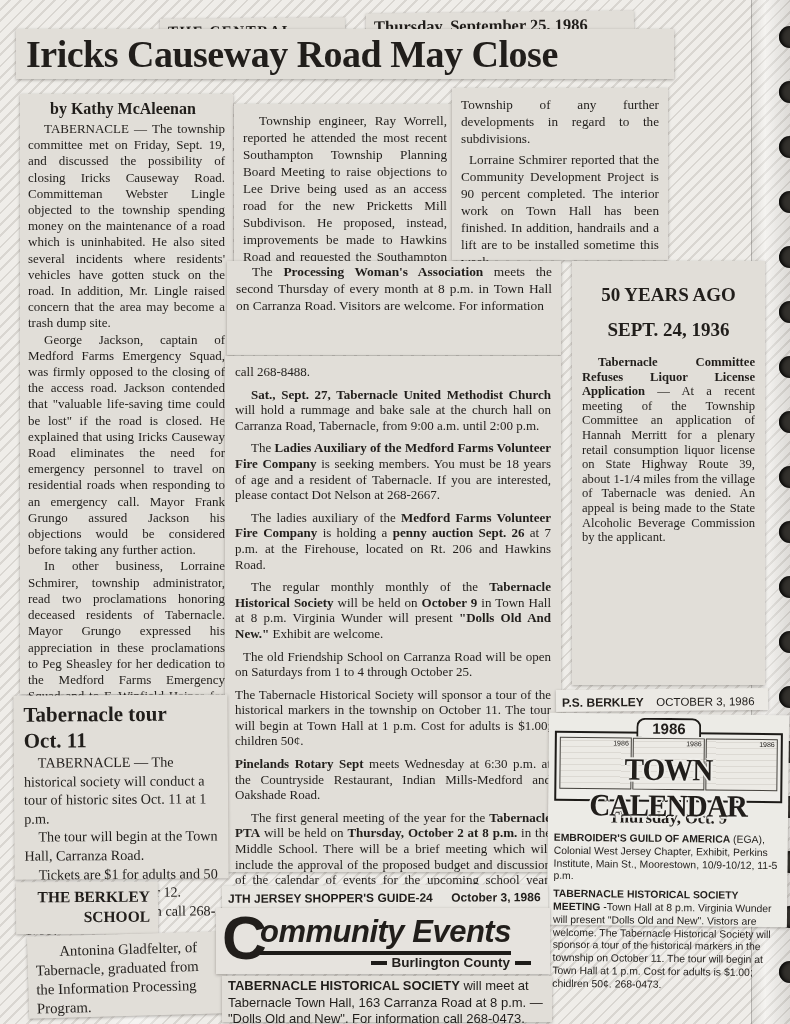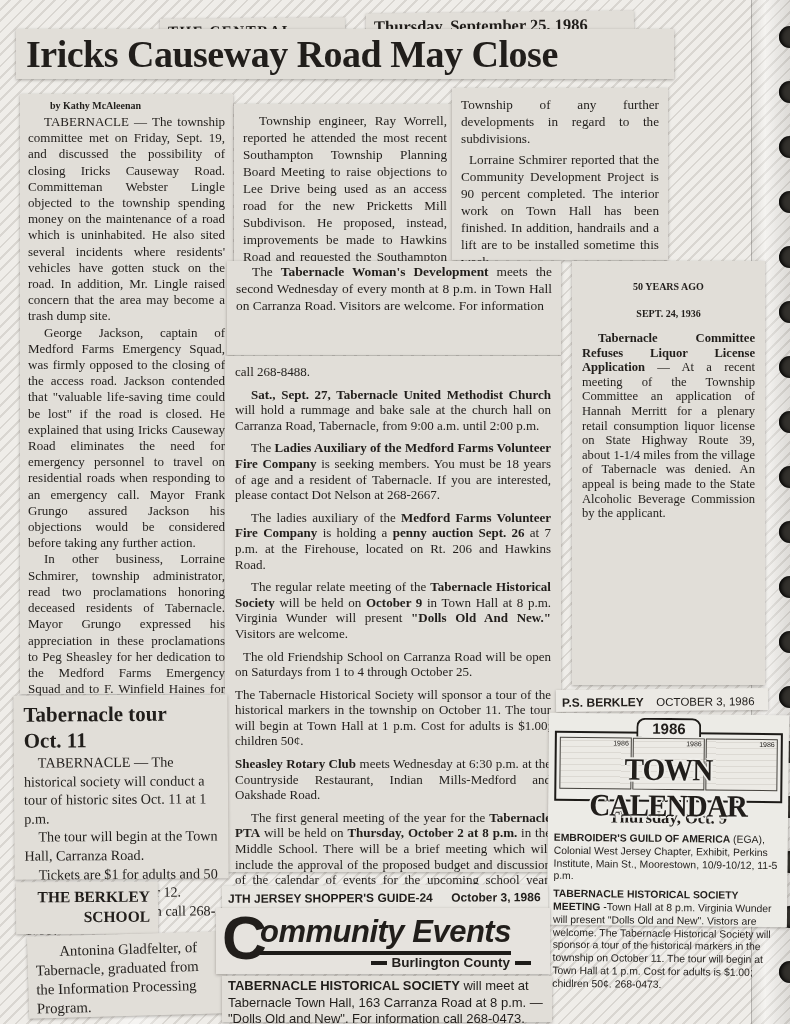--- a/index.html
+++ b/index.html
@@ -26,41 +26,41 @@
   .masthead{left:160px;top:18px;width:185px;height:28px;padding:4px 8px;transform:rotate(-.4deg);}
   .masthead span{font-size:15px;letter-spacing:1.5px;font-weight:bold;font-variant:small-caps;}
   .dateclip{left:366px;top:12px;width:268px;height:30px;padding:4px 8px;transform:rotate(-.6deg);}
   .dateclip span{font-size:16.5px;font-weight:bold;}
 
   .headclip{left:16px;top:29px;width:658px;height:50px;padding:2px 10px;}
   .headclip h1{margin:0;font-size:38px;line-height:46px;font-weight:bold;letter-spacing:-.5px;white-space:nowrap;}
 
   
   .col1{left:20px;top:94px;width:213px;height:600px;padding:4px 8px 8px 8px;}
-  .byline{font-weight:bold;font-size:10px;margin:2px 0 3px 22px;}
+  .byline{font-weight:bold;font-size:16px;margin:2px 0 3px 22px;}
   .col1 p.body, .col2 p.body, .col3 p.body{font-size:13px;line-height:16.2px;}
   .col2{left:234px;top:104px;width:222px;height:168px;padding:8px 9px;}
   .col2 p.body,.col3 p.body{font-size:13.2px;line-height:17px;}
   .col3{left:452px;top:88px;width:216px;height:172px;padding:8px 9px;}
   .col3 .gap{height:4px;}
 
   
   .tabhead{left:227px;top:261px;width:334px;height:94px;padding:2px 9px;}
   .tabhead h2{margin:0;text-align:center;font-size:26px;font-weight:bold;}
   .tabhead p{font-size:13.4px;line-height:17px;}
   .tabhead .bold{font-weight:bold;}
 
   
   .events{left:225px;top:356px;width:336px;height:516px;padding:8px 10px;}
   .events p{font-size:13px;line-height:15.6px;margin-bottom:7px;}
   .events .bold{font-weight:bold;}
 
   
   .fifty{left:572px;top:261px;width:193px;height:424px;padding:8px 10px;}
-  .fifty h3{margin:8px;text-align:center;font-size:10px;font-weight:bold;line-height:19px;}
+  .fifty h3{margin:16px;text-align:center;font-size:19px;font-weight:bold;line-height:19px;}
   .fifty p{font-size:12.6px;line-height:14.6px;margin-top:3px;}
   .fifty .bold{font-weight:bold;}
 
   
   .psmag{left:556px;top:689px;width:212px;height:22px;padding:3px 6px;font-family:"Liberation Sans",sans-serif;transform:rotate(-.5deg);}
   .psmag .l{font-weight:bold;font-size:12px;}
   .psmag .d{font-size:11.5px;margin-left:8px;}
 
   
   .calclip{left:548px;top:714px;width:240px;height:212px;padding:6px 6px;background:#ecebe6;transform:rotate(.6deg);}
@@ -161,32 +161,32 @@
   <p class="body just ind">Township engineer, Ray Worrell, reported he attended the most recent Southampton Township Planning Board Meeting to raise objections to Lee Drive being used as an access road for the new Pricketts Mill Subdivison. He proposed, instead, improvements be made to Hawkins Road and requested the Southampton Planning Board notify Tabernacle</p>
 </div>
 
 <div class="clip col3">
   <p class="body just">Township of any further developments in regard to the subdivisions.</p>
   <div class="gap"></div>
   <p class="body just ind-sm">Lorraine Schmirer reported that the Community Development Project is 90 percent completed. The interior work on Town Hall has been finished. In addition, handrails and a lift are to be installed sometime this week.</p>
 </div>
 
 <div class="clip tabhead">
-  <p class="just ind"><span>The </span><span class="bold">Tabernacle Woman's Development</span><span> meets the second Wednesday of every month at 8 p.m. in Town Hall on Carranza Road.  Visitors are welcome.  For information</span></p>
+  <p class="just ind"><span>The </span><span class="bold">Processing Woman's Association</span><span> meets the second Thursday of every month at 8 p.m. in Town Hall on Carranza Road.  Visitors are welcome.  For information</span></p>
 </div>
 
 <div class="clip events">
   <p class="just"><span>call 268-8488.</span></p>
   <p class="just ind"><span class="bold">Sat., Sept. 27, Tabernacle United Methodist Church</span><span> will hold a rummage and bake sale at the church hall on Carranza Road, Tabernacle, from 9:00 a.m. until 2:00 p.m.</span></p>
   <p class="just ind"><span>The </span><span class="bold">Ladies Auxiliary of the Medford Farms Volunteer Fire Company</span><span> is seeking members. You must be 18 years of age and a resident of Tabernacle. If you are interested, please contact Dot Nelson at 268-2667.</span></p>
   <p class="just ind"><span>The ladies auxiliary of the </span><span class="bold">Medford Farms Volunteer Fire Company</span><span> is holding a </span><span class="bold">penny auction Sept. 26</span><span> at 7 p.m. at the Firehouse, located on Rt. 206 and Hawkins Road.</span></p>
-  <p class="just ind"><span>The regular relate meeting of the </span><span class="bold">Tabernacle Historical Society</span><span> will be held on </span><span class="bold">October 9</span><span> in Town Hall at 8 p.m. Virginia Wunder will present </span><span class="bold">"Dolls Old And New."</span><span> Visitors are welcome.</span></p>
+  <p class="just ind"><span>The regular monthly monthly of the </span><span class="bold">Tabernacle Historical Society</span><span> will be held on </span><span class="bold">October 9</span><span> in Town Hall at 8 p.m. Virginia Wunder will present </span><span class="bold">"Dolls Old And New."</span><span> Exhibit are welcome.</span></p>
   <p class="just ind-sm"><span>The old Friendship School on Carranza Road will be open on Saturdays from 1 to 4 through October 25.</span></p>
   <p class="just"><span>The Tabernacle Historical Society will sponsor a tour of the historical markers in the township on October 11. The tour will begin at Town Hall at 1 p.m. Cost for adults is $1.00; children 50¢.</span></p>
-  <p class="just"><span class="bold">Sheasley Rotary Club</span><span> meets Wednesday at 6:30 p.m. at the Countryside Restaurant, Indian Mills-Medford and Oakshade Road.</span></p>
+  <p class="just"><span class="bold">Pinelands Rotary Sept</span><span> meets Wednesday at 6:30 p.m. at the Countryside Restaurant, Indian Mills-Medford and Oakshade Road.</span></p>
   <p class="just ind"><span>The first general meeting of the year for the </span><span class="bold">Tabernacle PTA</span><span> will be held on </span><span class="bold">Thursday, October 2 at 8 p.m.</span><span> in the Middle School. There will be a brief meeting which will include the approval of the proposed budget and discussion of the calendar of events for the upcoming school year. Refreshments will follow. Call 268-1620 with questions.</span></p>
 </div>
 
 <div class="clip fifty">
   <h3>50 YEARS AGO</h3>
   <h3>SEPT. 24, 1936</h3>
   <p class="just ind"><span class="bold">Tabernacle Committee Refuses Liquor License Application</span><span> — At a recent meeting of the Township Committee an application of Hannah Merritt for a plenary retail consumption liquor license on State Highway Route 39, about 1-1/4 miles from the village of Tabernacle was denied. An appeal is being made to the State Alcoholic Beverage Commission by the applicant.</span></p>
 </div>
 
 <div class="clip light psmag">

